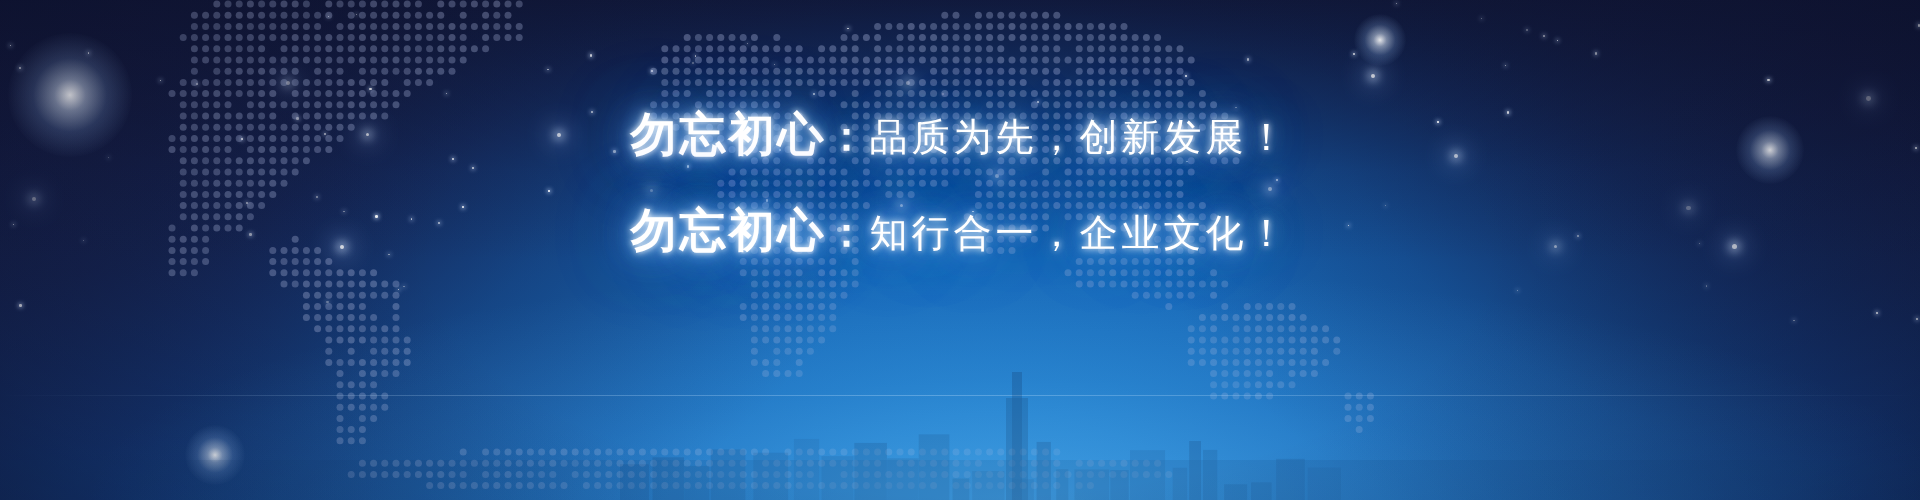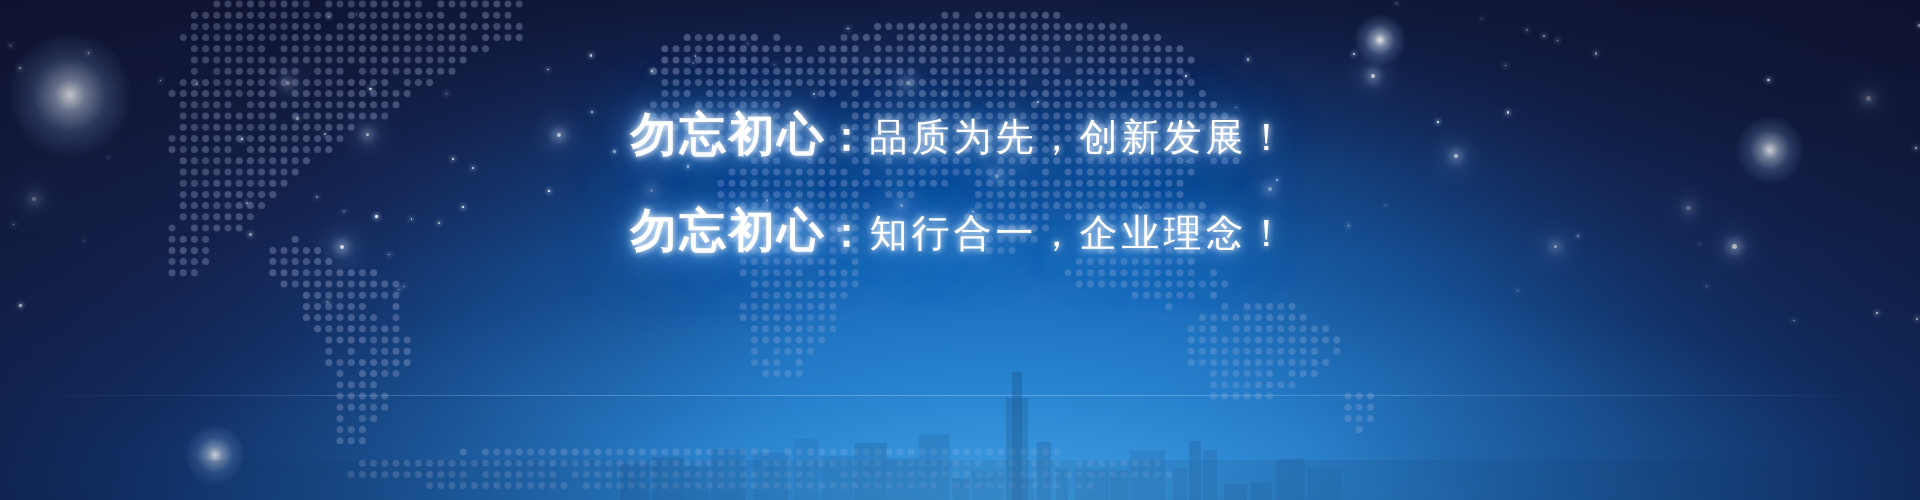--- a/index.html
+++ b/index.html
@@ -2069,17 +2069,17 @@
       <rect x="1307.7" y="157.5" width="33.3" height="32.5" fill="rgba(18,52,98,0.25)"></rect>
     </svg>
 
   <div class="layer sky-vignette"></div>
 
   <div id="text-block">
     <p class="tagline" id="line-1">
       <span class="lead">勿忘初心</span><span class="colon">：</span><span class="body">品质为先，创新发展！</span>
     </p>
     <p class="tagline" id="line-2">
-      <span class="lead">勿忘初心</span><span class="colon">：</span><span class="body">知行合一，企业理念！</span>
+      <span class="lead">勿忘初心</span><span class="colon">：</span><span class="body">知行合一，企业文化！</span>
     </p>
   </div>
 
 </div>
 
 </body></html>

